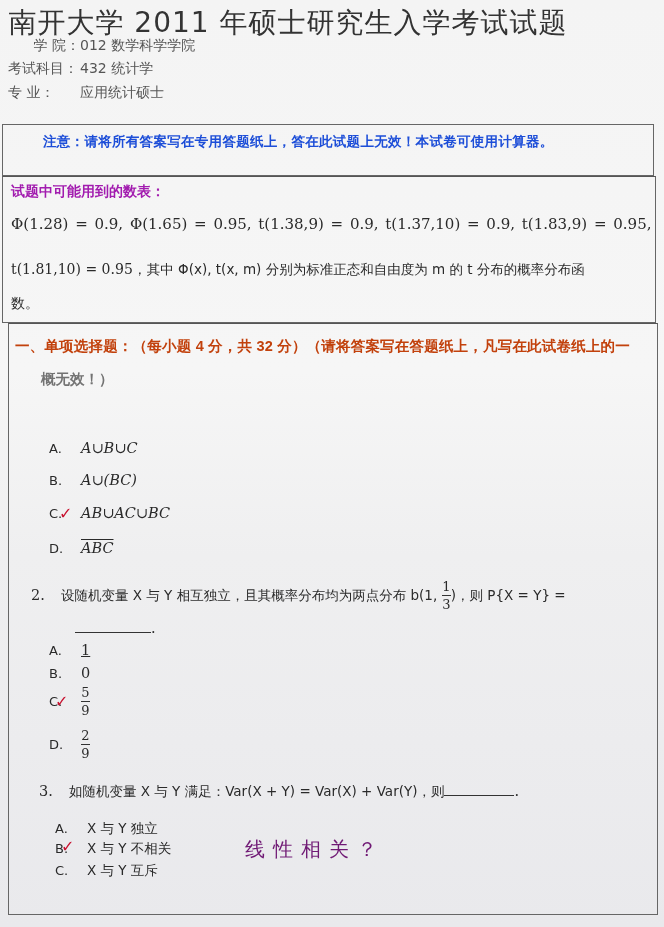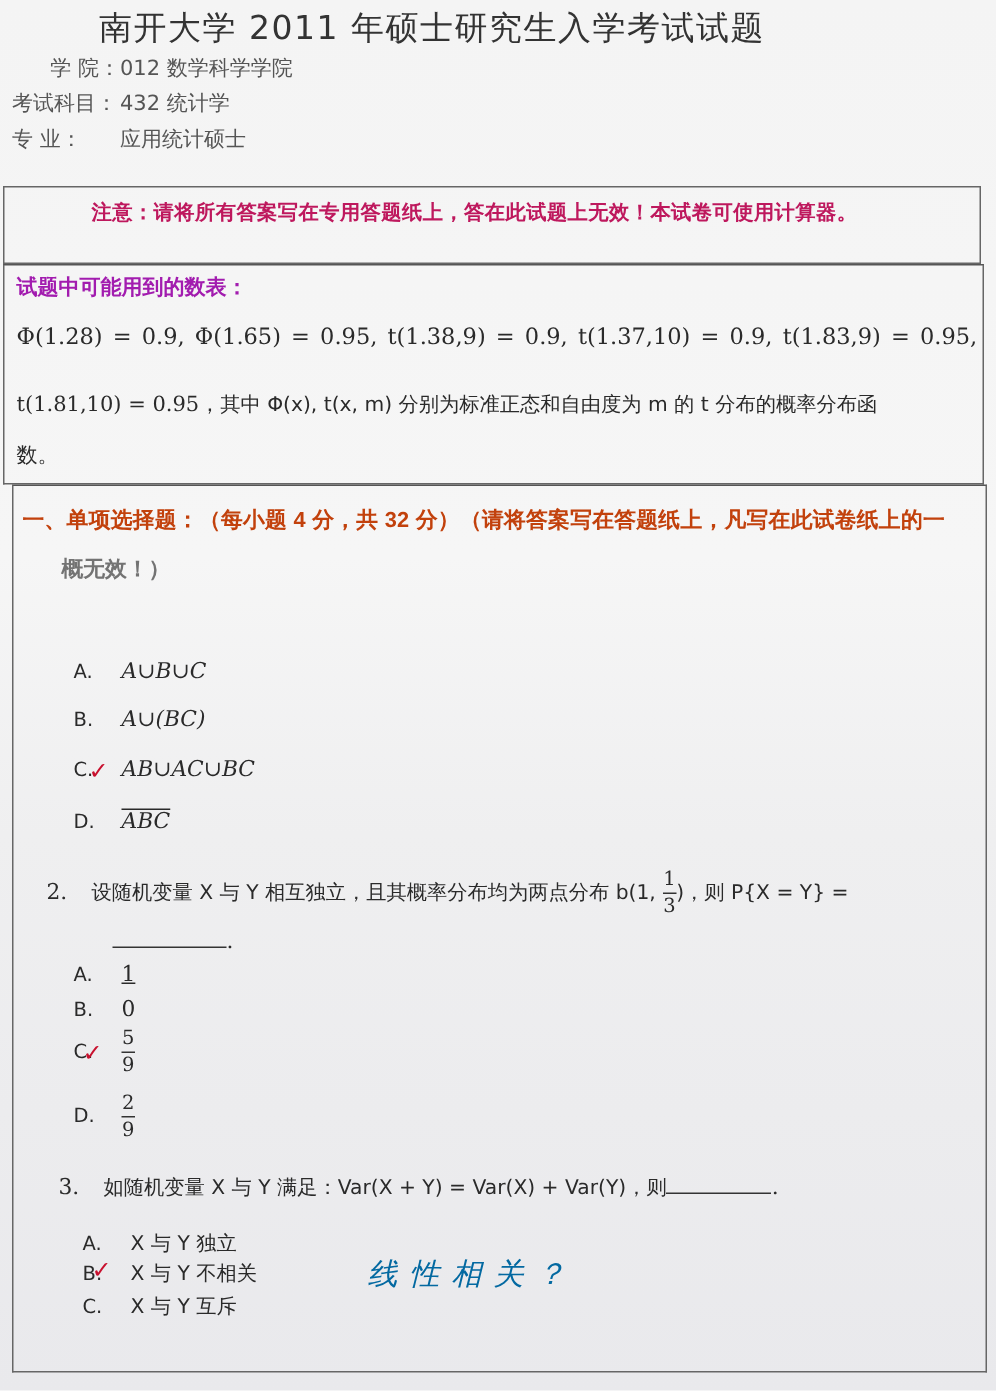--- a/index.html
+++ b/index.html
@@ -5,30 +5,30 @@
   * { box-sizing: border-box; margin: 0; padding: 0; }
   html, body { width: 664px; height: 927px; overflow: hidden; }
   body {
     background: linear-gradient(180deg, #f4f4f4 0%, #f6f6f6 40%, #efeff0 60%, #e9e9ec 100%);
     font-family: "DejaVu Serif", "Liberation Serif", serif;
     color: #2a2a2a;
     position: relative;
   }
   .title {
     position: absolute; left: 0; top: 4px; width: 576px;
-    text-align: center; font-size: 22px; color: #333; letter-spacing: 1px;
+    text-align: center; font-size: 28px; color: #333; letter-spacing: 1px;
     font-family: "DejaVu Sans", sans-serif; font-weight: normal;
   }
   .meta { position: absolute; left: 8px; font-size: 14px; color: #555; font-family: "DejaVu Sans", sans-serif; }
   .meta .k { display: inline-block; width: 72px; }
   .meta1 { top: 37px; text-align: right; } .meta2 { top: 60px; } .meta3 { top: 84px; }
 
   .box { position: absolute; border: 1px solid #666; }
   .notice-box { left: 2px; top: 124px; width: 652px; height: 52px; }
-  .notice { position: absolute; left: 58px; top: 8px; font-size: 13.5px; font-family: "DejaVu Sans", sans-serif; color: #be185d; font-weight: bold; letter-spacing: 0.3px;}
+  .notice { position: absolute; left: 40px; top: 8px; font-size: 13.5px; font-family: "DejaVu Sans", sans-serif; color: #1d4ed8; font-weight: bold; letter-spacing: 0.3px;}
 
   .table-box { left: 2px; top: 176px; width: 654px; height: 147px; border-top: 1px solid #555; }
   .tbl-head { position: absolute; left: 8px; top: 6px; font-size: 14px; font-family: "DejaVu Sans", sans-serif; font-weight: bold; color: #a21caf;}
   .tbl-line1 { position: absolute; left: 8px; top: 38px; font-size: 15px; white-space: nowrap; word-spacing: 2px; }
   .tbl-line2 { position: absolute; left: 8px; top: 84px; font-size: 14px; white-space: nowrap; }
   .tbl-line3 { position: absolute; left: 8px; top: 118px; font-size: 14px; font-family: "DejaVu Sans", sans-serif; }
 
   .q-box { left: 8px; top: 323px; width: 650px; height: 592px; border-top: 1px solid #555; }
   .sec-head { position: absolute; left: 6px; top: 13px; font-size: 14.5px; font-family: Liberation Sans, sans-serif; font-weight: bold; color:#c2410c; white-space: nowrap; letter-spacing: 0.2px;}
   .sec-head2 { position: absolute; left: 32px; top: 46px; font-size: 14.5px; font-family: Liberation Mono, monospace; font-weight: bold; color:#737373;}
@@ -37,21 +37,21 @@
   .q .num { display: inline-block; width: 30px; }
   .cn { font-family: "DejaVu Sans", sans-serif; font-size: 13.5px; }
   i { font-style: italic; }
   .blank { display: inline-block; border-bottom: 1px solid #333; }
   .opt { position: absolute; font-size: 14.5px; white-space: nowrap; }
   .opt .lbl { display: inline-block; width: 32px; font-family: "DejaVu Sans", sans-serif; font-size: 13px; }
   .over { text-decoration: overline; }
   .check { color: #c8102e; font-family: "DejaVu Sans", sans-serif; font-size: 16px; position: absolute; }
   .frac { display: inline-flex; flex-direction: column; align-items: center; vertical-align: middle; line-height: 1; font-size: 13px; }
   .frac .bar { border-top: 1px solid #333; width: 9px; margin: 2px 0; }
-  .note { position: absolute; color: #0369a1; font-family: "DejaVu Sans", sans-serif; font-size: 20px; letter-spacing: 8px; font-style: italic; }
+  .note { position: absolute; color: #701a75; font-family: "DejaVu Sans", sans-serif; font-size: 20px; letter-spacing: 8px; }
 </style>
 </head>
 <body>
 
 <div>
 
   <div class="title">南开大学 2011 年硕士研究生入学考试试题</div>
 
   <div class="meta meta1">
     <span class="k">学      院：</span><span>012  数学科学学院</span>

